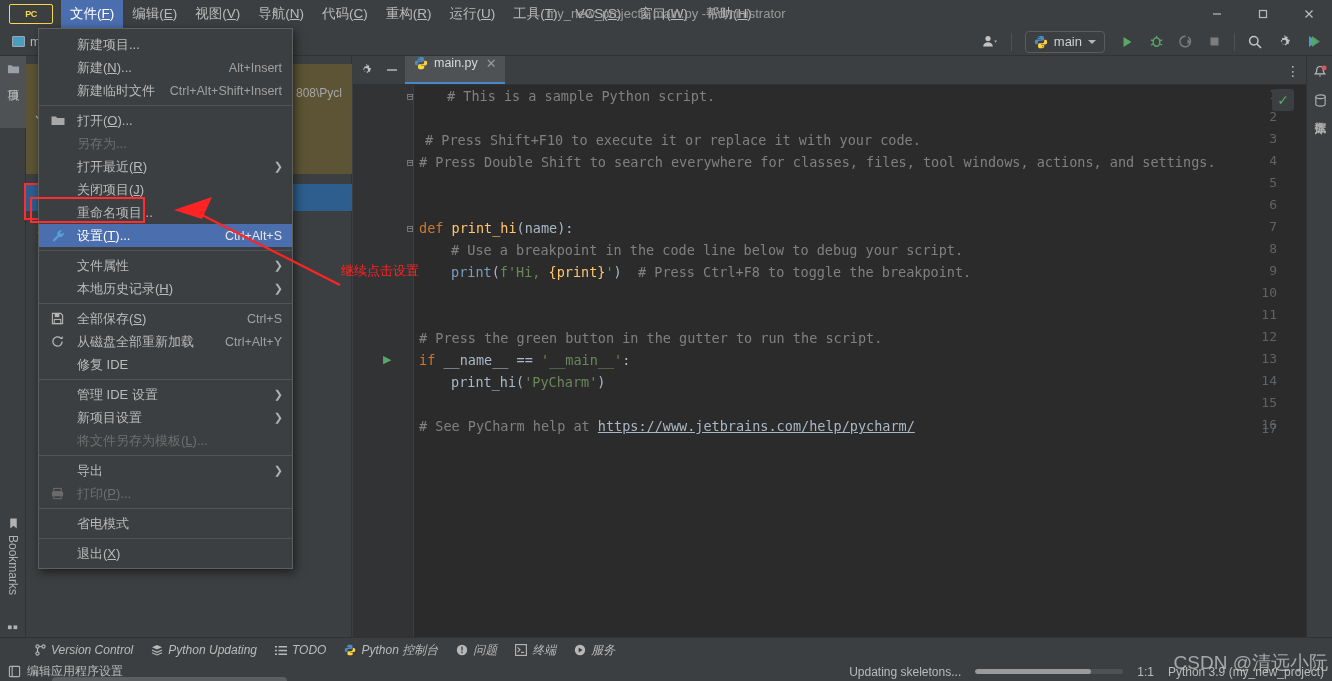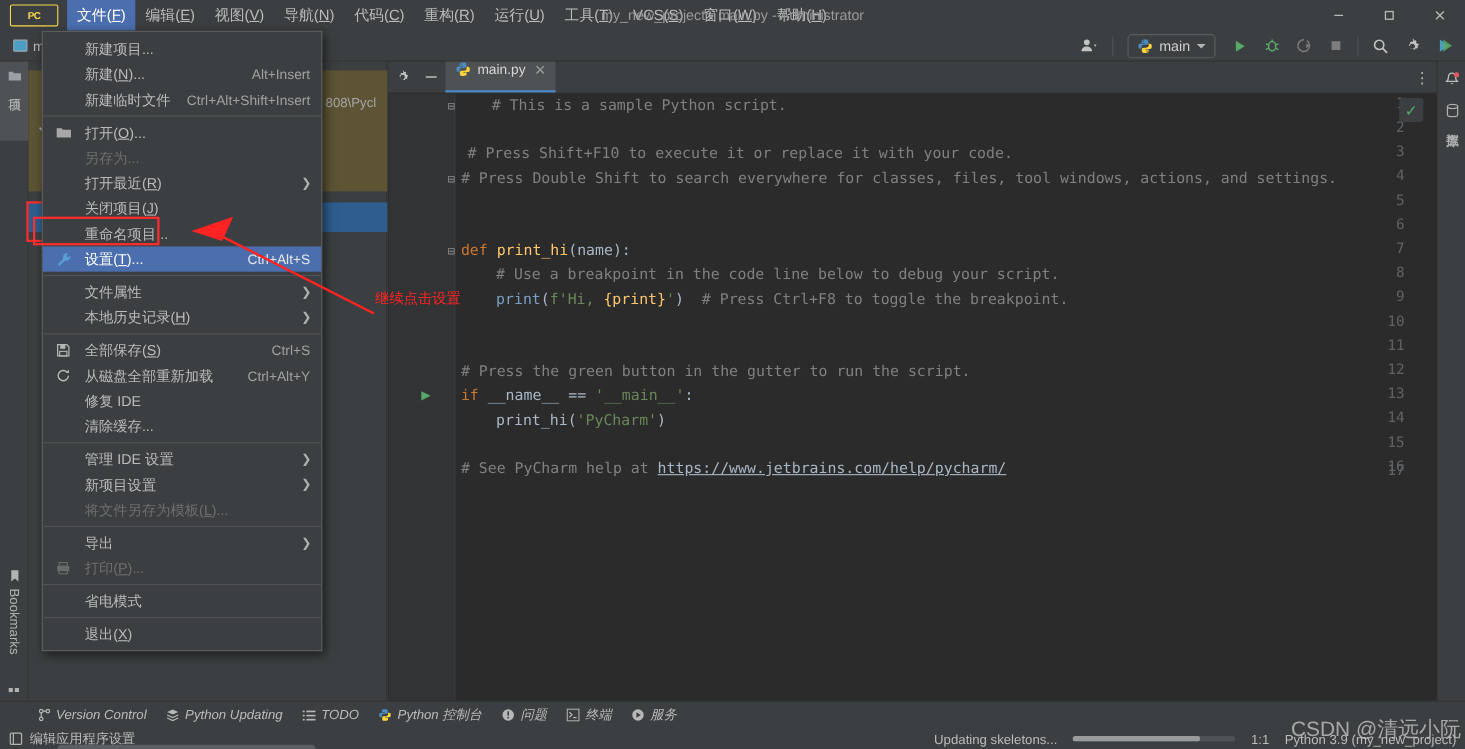--- a/index.html
+++ b/index.html
@@ -541,23 +541,20 @@
             <path d="M12 7a5 5 0 1 1-1.6-3.7" fill="none" stroke="#b6b6b6" stroke-width="1.4"></path>
             <path d="M12.6 1v3.3H9.3z" fill="#b6b6b6"></path>
           </svg>
         </span>
         <span>从磁盘全部重新加载</span>
         <span class="accel">Ctrl+Alt+Y</span>
       </div>
       <div class="mi">
         <span>修复 IDE</span>
       </div>
-      <div class="mi">
-        <span>清除缓存...</span>
-      </div>
       <div class="msep"></div>
       <div class="mi">
         <span>管理 IDE 设置</span>
         <span class="submenu-arrow">❯</span>
       </div>
       <div class="mi">
         <span>新项目设置</span>
         <span class="submenu-arrow">❯</span>
       </div>
       <div class="mi dis">

